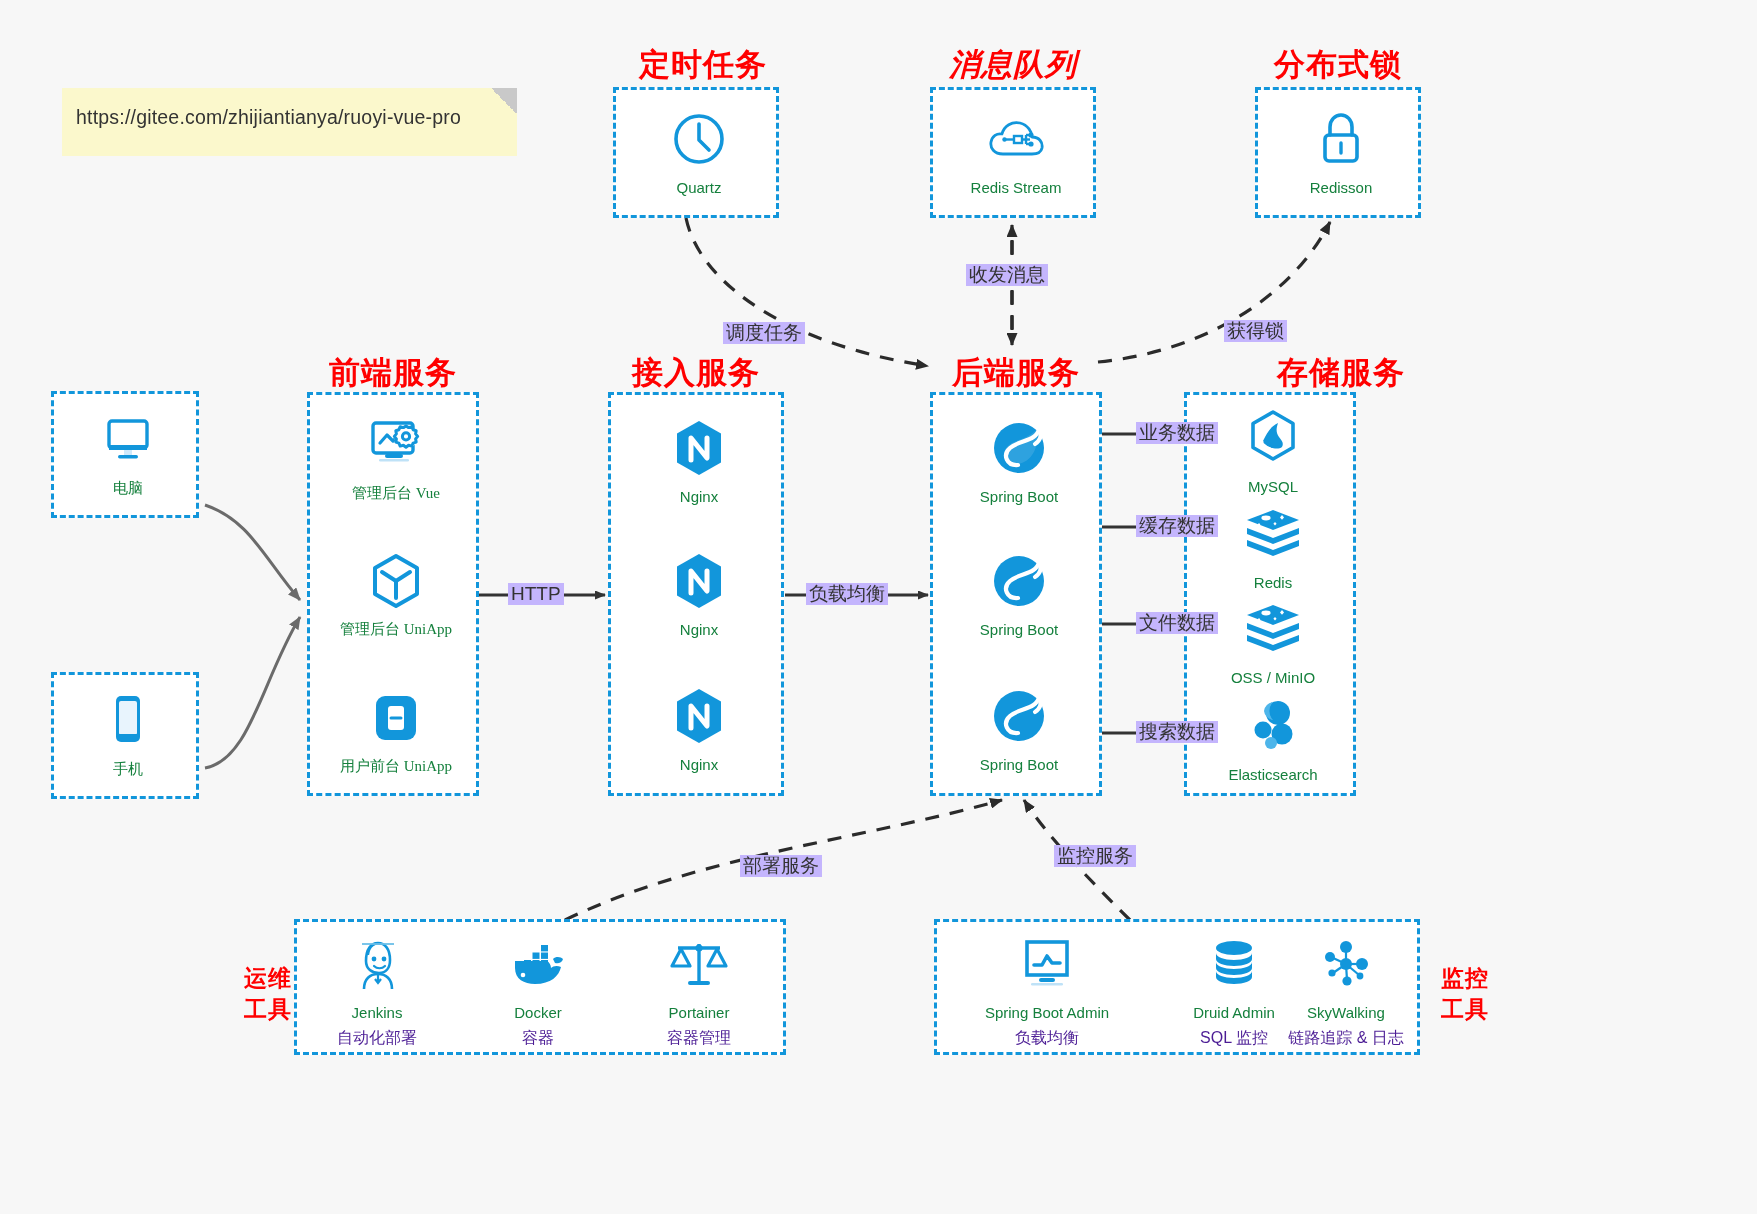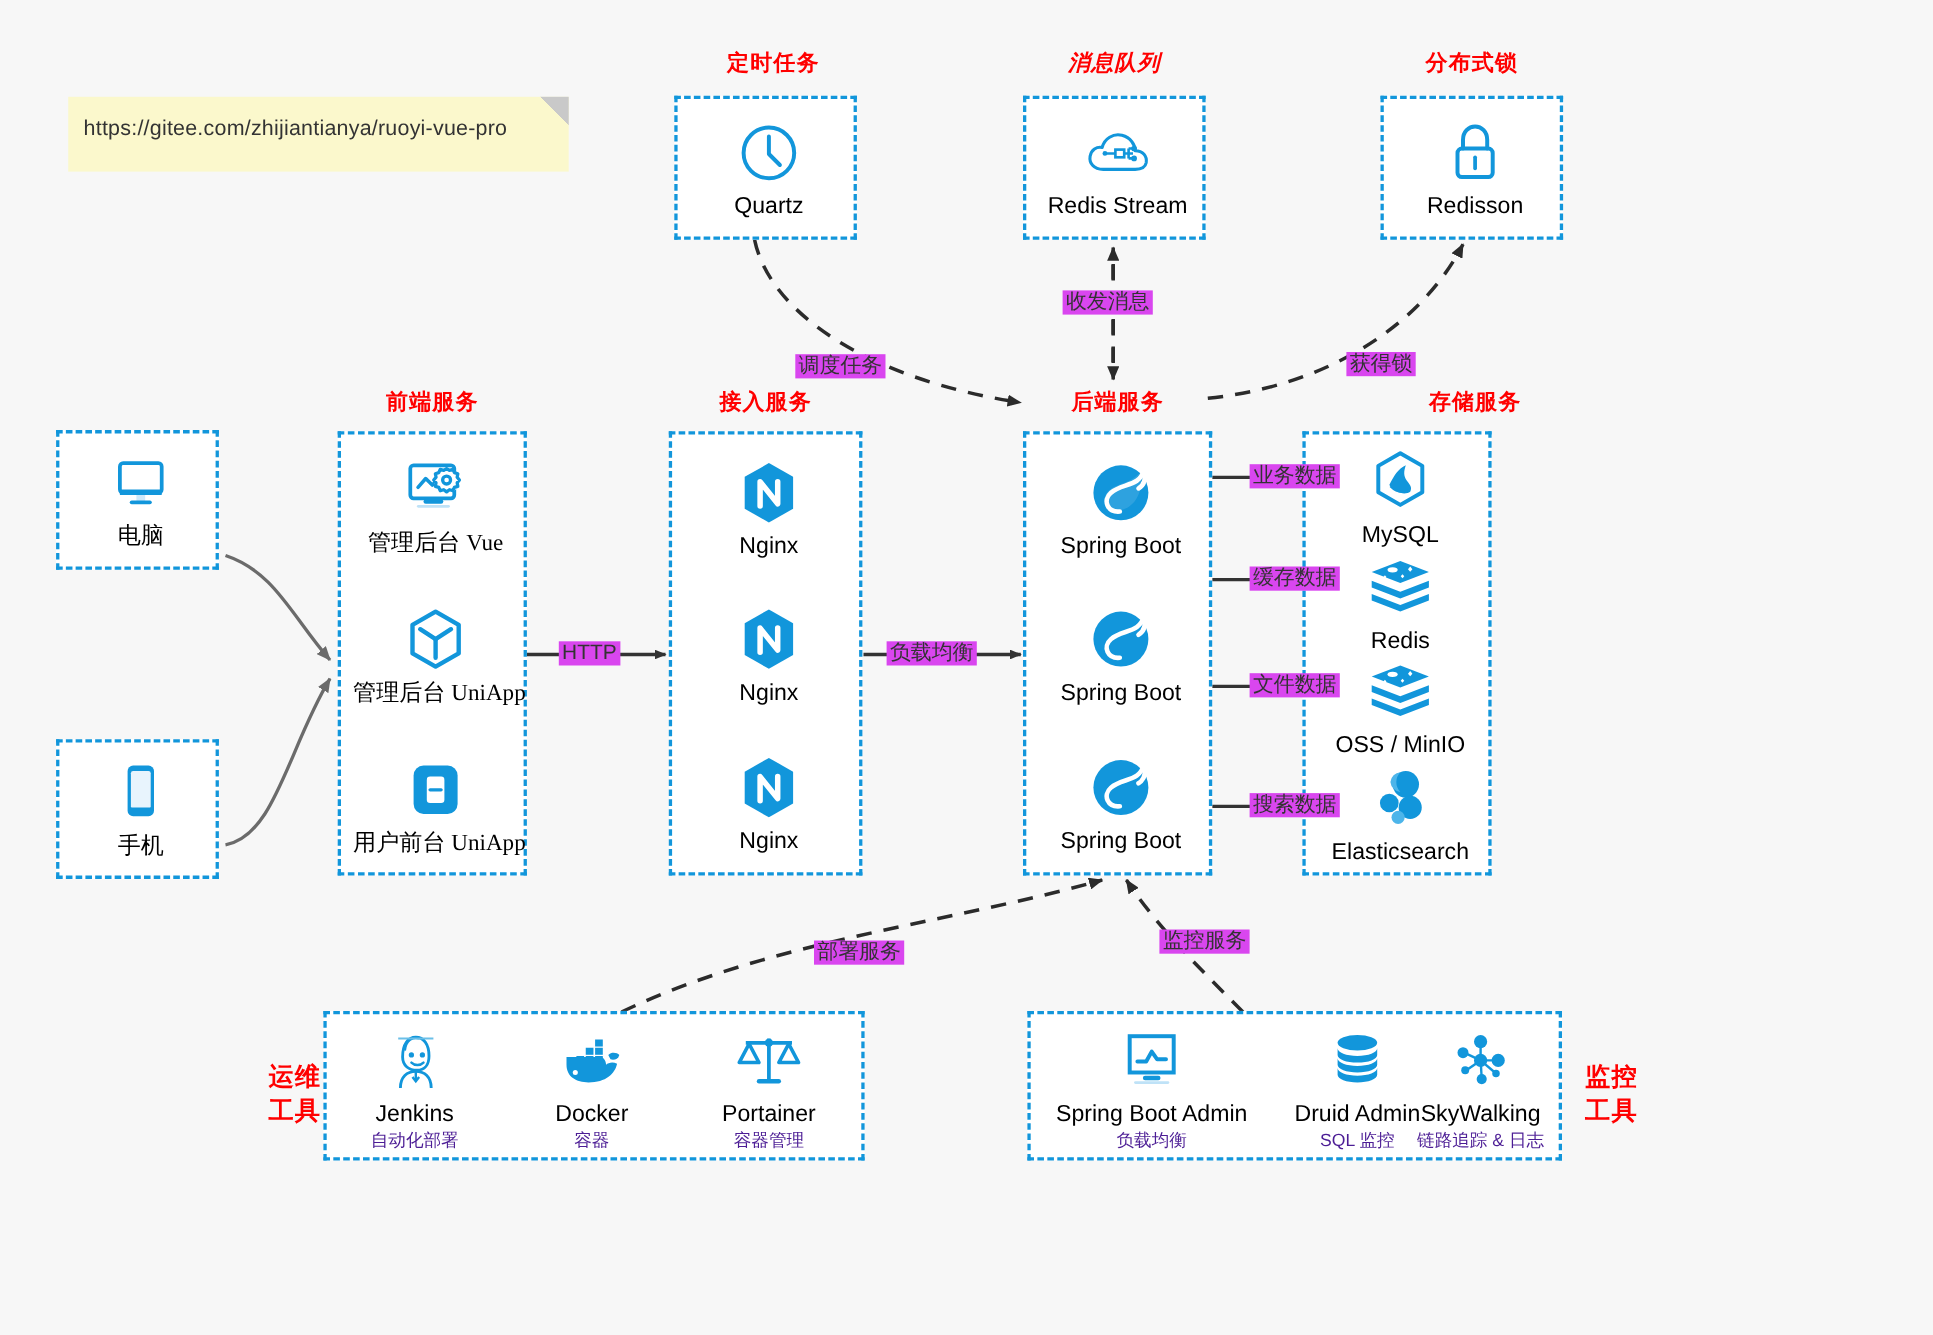--- a/index.html
+++ b/index.html
@@ -29,39 +29,39 @@
 
   
   .box{
     position:absolute;
     border:3px dashed #1296db;
     background:#ffffff;
     box-sizing:border-box;
   }
   .grp-title{
     position:absolute;
-    color:#ff0000;font-weight:bold;font-size:20px;
+    color:#ff0000;font-weight:bold;font-size:31px;
     white-space:nowrap;text-align:center;
     letter-spacing:1px;
   }
   .side-title{
     position:absolute;color:#ff0000;font-weight:bold;font-size:23px;
     line-height:31px;text-align:right;letter-spacing:1px;
   }
 
   
   .node{position:absolute;text-align:center;width:150px;}
-  .node .cap{font-size:21px;line-height:25px;color:#000000;margin-top:5px;white-space:nowrap;}
+  .node .cap{font-size:15px;line-height:25px;color:#15803d;margin-top:5px;white-space:nowrap;}
   .node .cap2{font-size:16px;line-height:25px;color:#4c1d95;white-space:nowrap;}
   .ico{height:62px;display:flex;align-items:center;justify-content:center;}
   .ico svg{display:block;}
 
   
   .elabel{
-    position:absolute;font-size:19px;color:#333;background:#d946ef;
+    position:absolute;font-size:19px;color:#333;background:#c4b5fd;
     padding:0 3px;white-space:nowrap;line-height:22px;
   }
 </style>
 </head>
 <body>
 
 <div id="stage">
 
   <svg class="layer">
     <defs>

